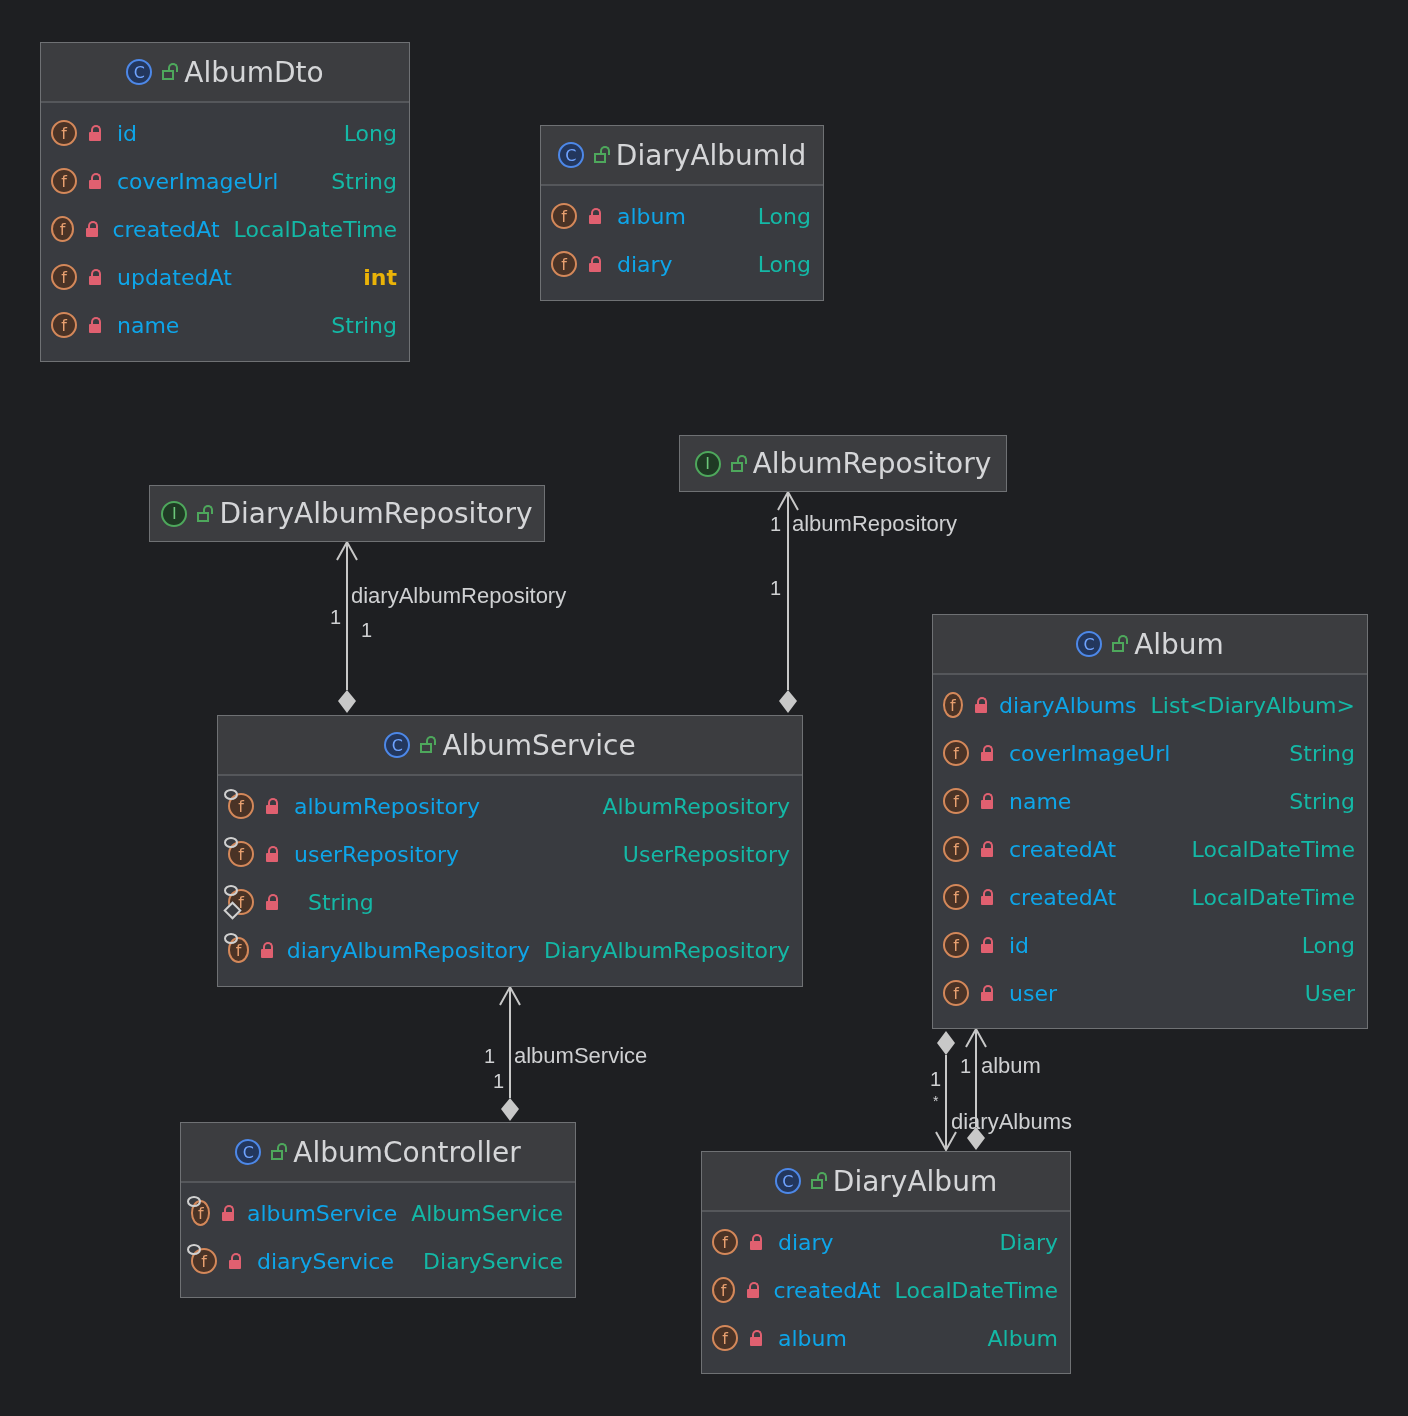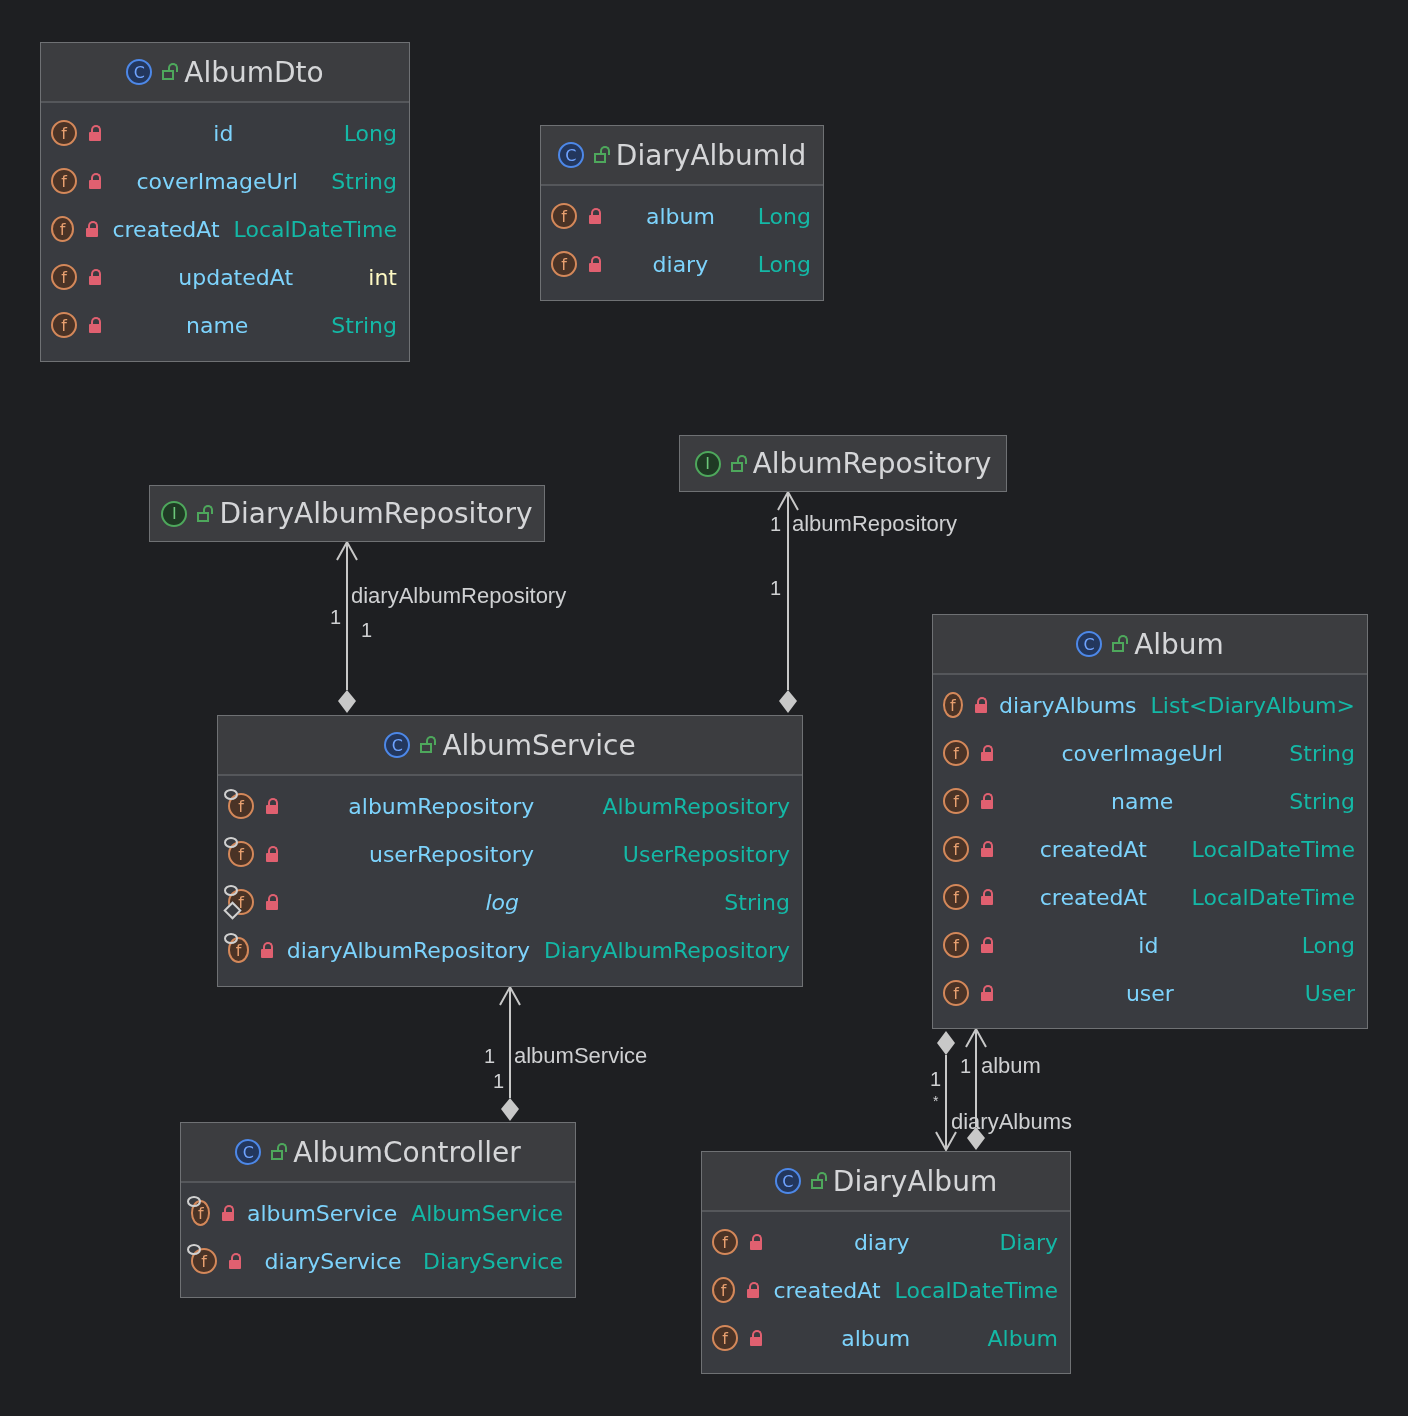--- a/index.html
+++ b/index.html
@@ -13,24 +13,24 @@
   .row { display:flex; align-items:center; height:48px; font-size:22px; }
   .fi { width:26px; height:26px; border-radius:50%; border:2px solid #d4885a; background:#4a3326; color:#e8a070;
         font-size:16px; display:flex; align-items:center; justify-content:center; box-sizing:border-box; position:relative; }
   .fi.final::before { content:""; position:absolute; left:-6px; top:-6px; width:10px; height:7px;
         border:2px solid #d0d0d0; border-radius:50%; }
   .fi.static::after { content:""; position:absolute; left:-4px; bottom:-4px; width:9px; height:9px;
         border:2px solid #d0d0d0; transform:rotate(45deg); background:#393b40; }
   .lock { width:12px; height:16px; margin:0 16px 0 12px; position:relative; }
   .lock::before { content:""; position:absolute; left:2px; top:0; width:6px; height:6px; border:2px solid #e06070; border-bottom:none; border-radius:5px 5px 0 0; }
   .lock::after { content:""; position:absolute; left:0; top:7px; width:12px; height:9px; background:#e06070; border-radius:1px; }
-  .fname { color:#7dd3fc; flex:1; white-space:nowrap;text-align:center; }
+  .fname { color:#0ea5e9; flex:1; white-space:nowrap; }
   .fname.italic { font-style:italic; }
   .ftype { color:#14b8a6; white-space:nowrap; margin-left:14px; }
-  .ftype.prim { color:#fef9c3; }
+  .ftype.prim { color:#eab308;font-weight:bold; }
   .ci { width:26px; height:26px; border-radius:50%; border:2px solid #4d88e8; background:#23375d; color:#6fa3ff;
         font-size:16px; display:flex; align-items:center; justify-content:center; box-sizing:border-box; }
   .ii { width:26px; height:26px; border-radius:50%; border:2px solid #4ea85c; background:#1f3a24; color:#6cc77a;
         font-size:16px; display:flex; align-items:center; justify-content:center; box-sizing:border-box; }
   .pub { width:12px; height:10px; border:2px solid #4ea85c; box-sizing:border-box; position:relative; margin-top:6px; }
   .pub::before { content:""; position:absolute; left:4px; top:-9px; width:6px; height:7px; border:2px solid #4ea85c; border-bottom:none; border-radius:5px 5px 0 0; }
   svg.edges { position:absolute; left:0; top:0; }
   .lbl { position:absolute; color:#cfd0d2; font-size:22px; font-family:"Liberation Sans", sans-serif; white-space:nowrap; }
   .lbl.sm { font-size:20px; }
 </style>
@@ -175,21 +175,20 @@
       </div>
     <div class="row">
         <span class="fi final">f</span>
         <span class="lock"></span>
         <span class="fname">userRepository</span>
         <span class="ftype">UserRepository</span>
       </div>
     <div class="row">
         <span class="fi final static">f</span>
         <span class="lock"></span>
-        <span class="fname italic">log</span>
         <span class="ftype">String</span>
       </div>
     <div class="row">
         <span class="fi final">f</span>
         <span class="lock"></span>
         <span class="fname">diaryAlbumRepository</span>
         <span class="ftype">DiaryAlbumRepository</span>
       </div>
   </div>
 </div>

